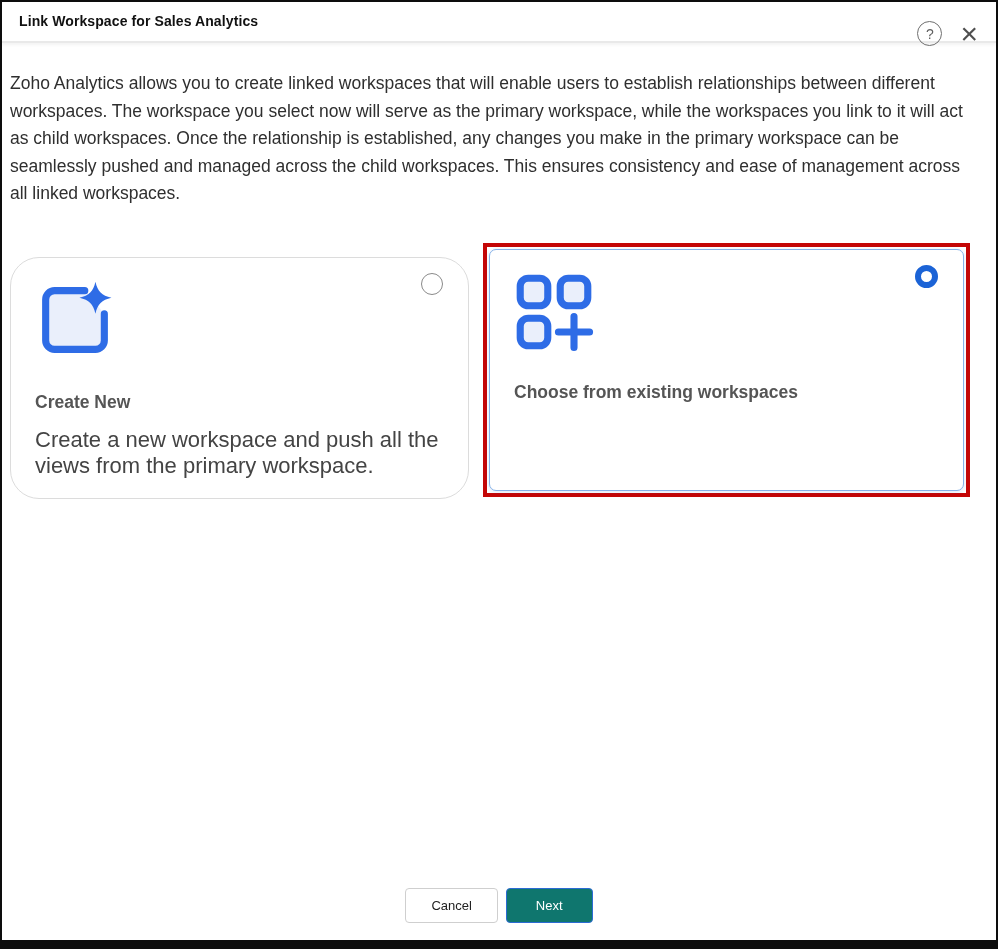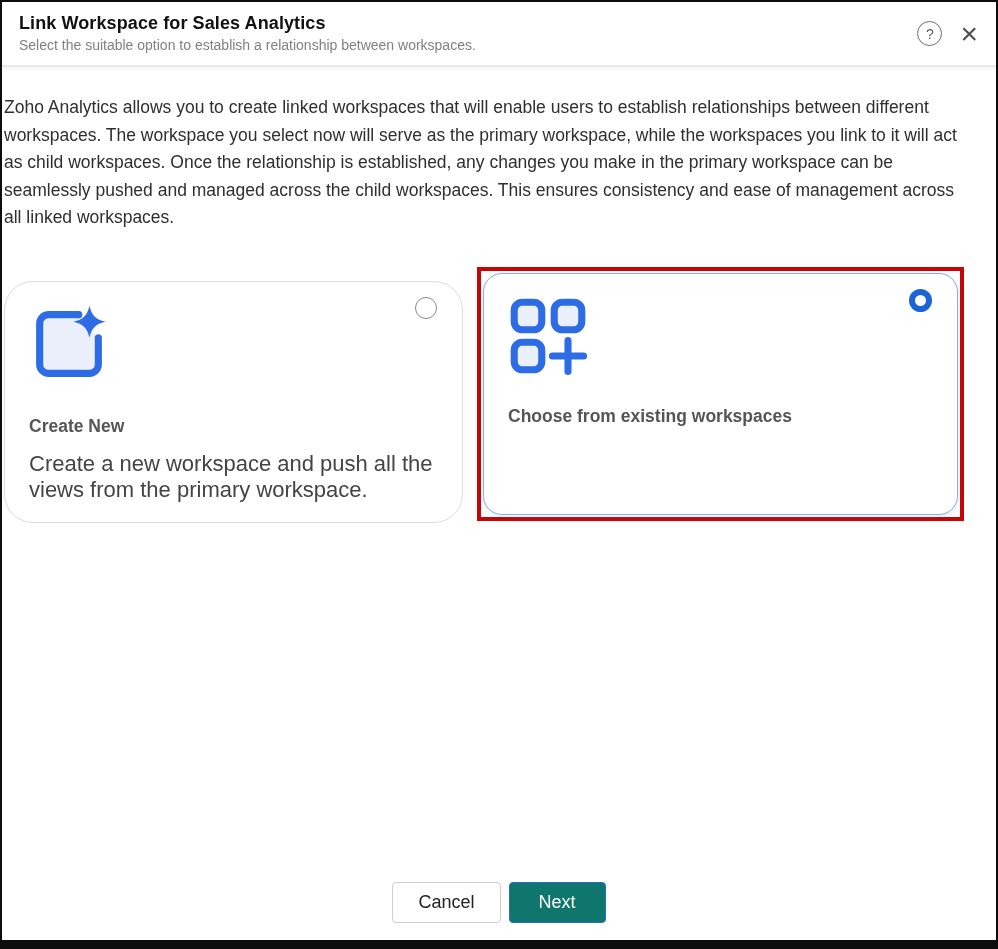--- a/index.html
+++ b/index.html
@@ -18,21 +18,21 @@
     overflow: hidden;
   }
   
   .dialog-header {
     position: relative;
     padding: 11px 18px 12px 17px;
     border-bottom: 2px solid #e9e9e9;
     box-shadow: 0 2px 3px rgba(0,0,0,0.05);
   }
   .dialog-title {
-    font-size: 18px; font-weight: bold; color: #111;
+    font-size: 14px; font-weight: bold; color: #111;
     letter-spacing: 0.1px;
   }
   .dialog-subtitle {
     margin-top: 3px;
     font-size: 14px; color: #818181;
   }
   .header-actions {
     position: absolute; top: 19px; right: 18px;
     display: flex; align-items: center; gap: 18px;
   }
@@ -40,21 +40,21 @@
     width: 25px; height: 25px;
     border: 1.5px solid #6f6f6f; border-radius: 50%;
     display: flex; align-items: center; justify-content: center;
     font-size: 14px; color: #5f5f5f; cursor: pointer;
   }
   .close-icon {
     font-size: 30px; line-height: 25px; color: #4f4f4f;
     font-weight: 300; cursor: pointer;
   }
   
-  .dialog-body { padding: 27px 18px 0 2px; }
+  .dialog-body { padding: 27px 18px 0 8px; }
   .description {
     font-size: 17.5px; line-height: 27.5px; color: #2f2f2f;
     max-width: 962px;
   }
   .cards {
     display: flex; align-items: flex-start;
     margin-top: 35px; gap: 14px;
   }
   .option-card {
     position: relative;
@@ -66,21 +66,21 @@
   }
   .option-card.left { width: 459px; margin-top: 14px; border-radius: 29px; }
   .annotation-highlight {
     border: 4px solid #c40606;
     padding: 2px;
     width: 487px;
   }
   .option-card.selected {
     width: 475px; height: 242px;
     border: 1px solid #85b1e8;
-    border-radius: 19px;
+    border-radius: 7px;
     box-shadow: 0 1px 4px rgba(60,110,200,0.18);
   }
   .radio {
     position: absolute; top: 15px; right: 25px;
     width: 22px; height: 22px; border-radius: 50%;
     cursor: pointer;
   }
   .radio.unchecked { border: 1.6px solid #8a8a8a; background: #fff; }
   .radio.checked { border: 6.5px solid #1b63d6; background: #fff; width: 23px; height: 23px; }
   .card-icon { display: block; }
@@ -94,21 +94,21 @@
     font-size: 22px; line-height: 26px; color: #444;
     max-width: 420px;
   }
   
   .footer {
     position: absolute; left: 0; right: 0; bottom: 17px;
     display: flex; justify-content: center; gap: 8px;
   }
   .btn {
     font-family: "Liberation Sans", sans-serif;
-    font-size: 18px;
+    font-size: 13px;
     border-radius: 4px;
     padding: 9px 25px;
     cursor: pointer;
   }
   .btn-cancel {
     background: #fff; color: #222;
     border: 1px solid #cfcfcf;
   }
   .btn-next {
     background: #0f766e; color: #fff;
@@ -116,21 +116,20 @@
     padding: 9px 29px;
   }
 </style>
 </head>
 <body>
 
 <div class="screen">
 
   <div class="dialog-header">
     <div class="dialog-title">Link Workspace for Sales Analytics</div>
-    <div class="dialog-subtitle">Select the suitable option to establish a relationship between workspaces.</div>
     <div class="header-actions">
       <div class="help-icon">?</div>
       <div class="close-icon">×</div>
     </div>
   </div>
 
   <div class="dialog-body">
     <p class="description">Zoho Analytics allows you to create linked workspaces that will enable users to establish relationships between different workspaces. The workspace you select now will serve as the primary workspace, while the workspaces you link to it will act as child workspaces. Once the relationship is established, any changes you make in the primary workspace can be seamlessly pushed and managed across the child workspaces. This ensures consistency and ease of management across all linked workspaces.</p>
 
     <div class="cards">

